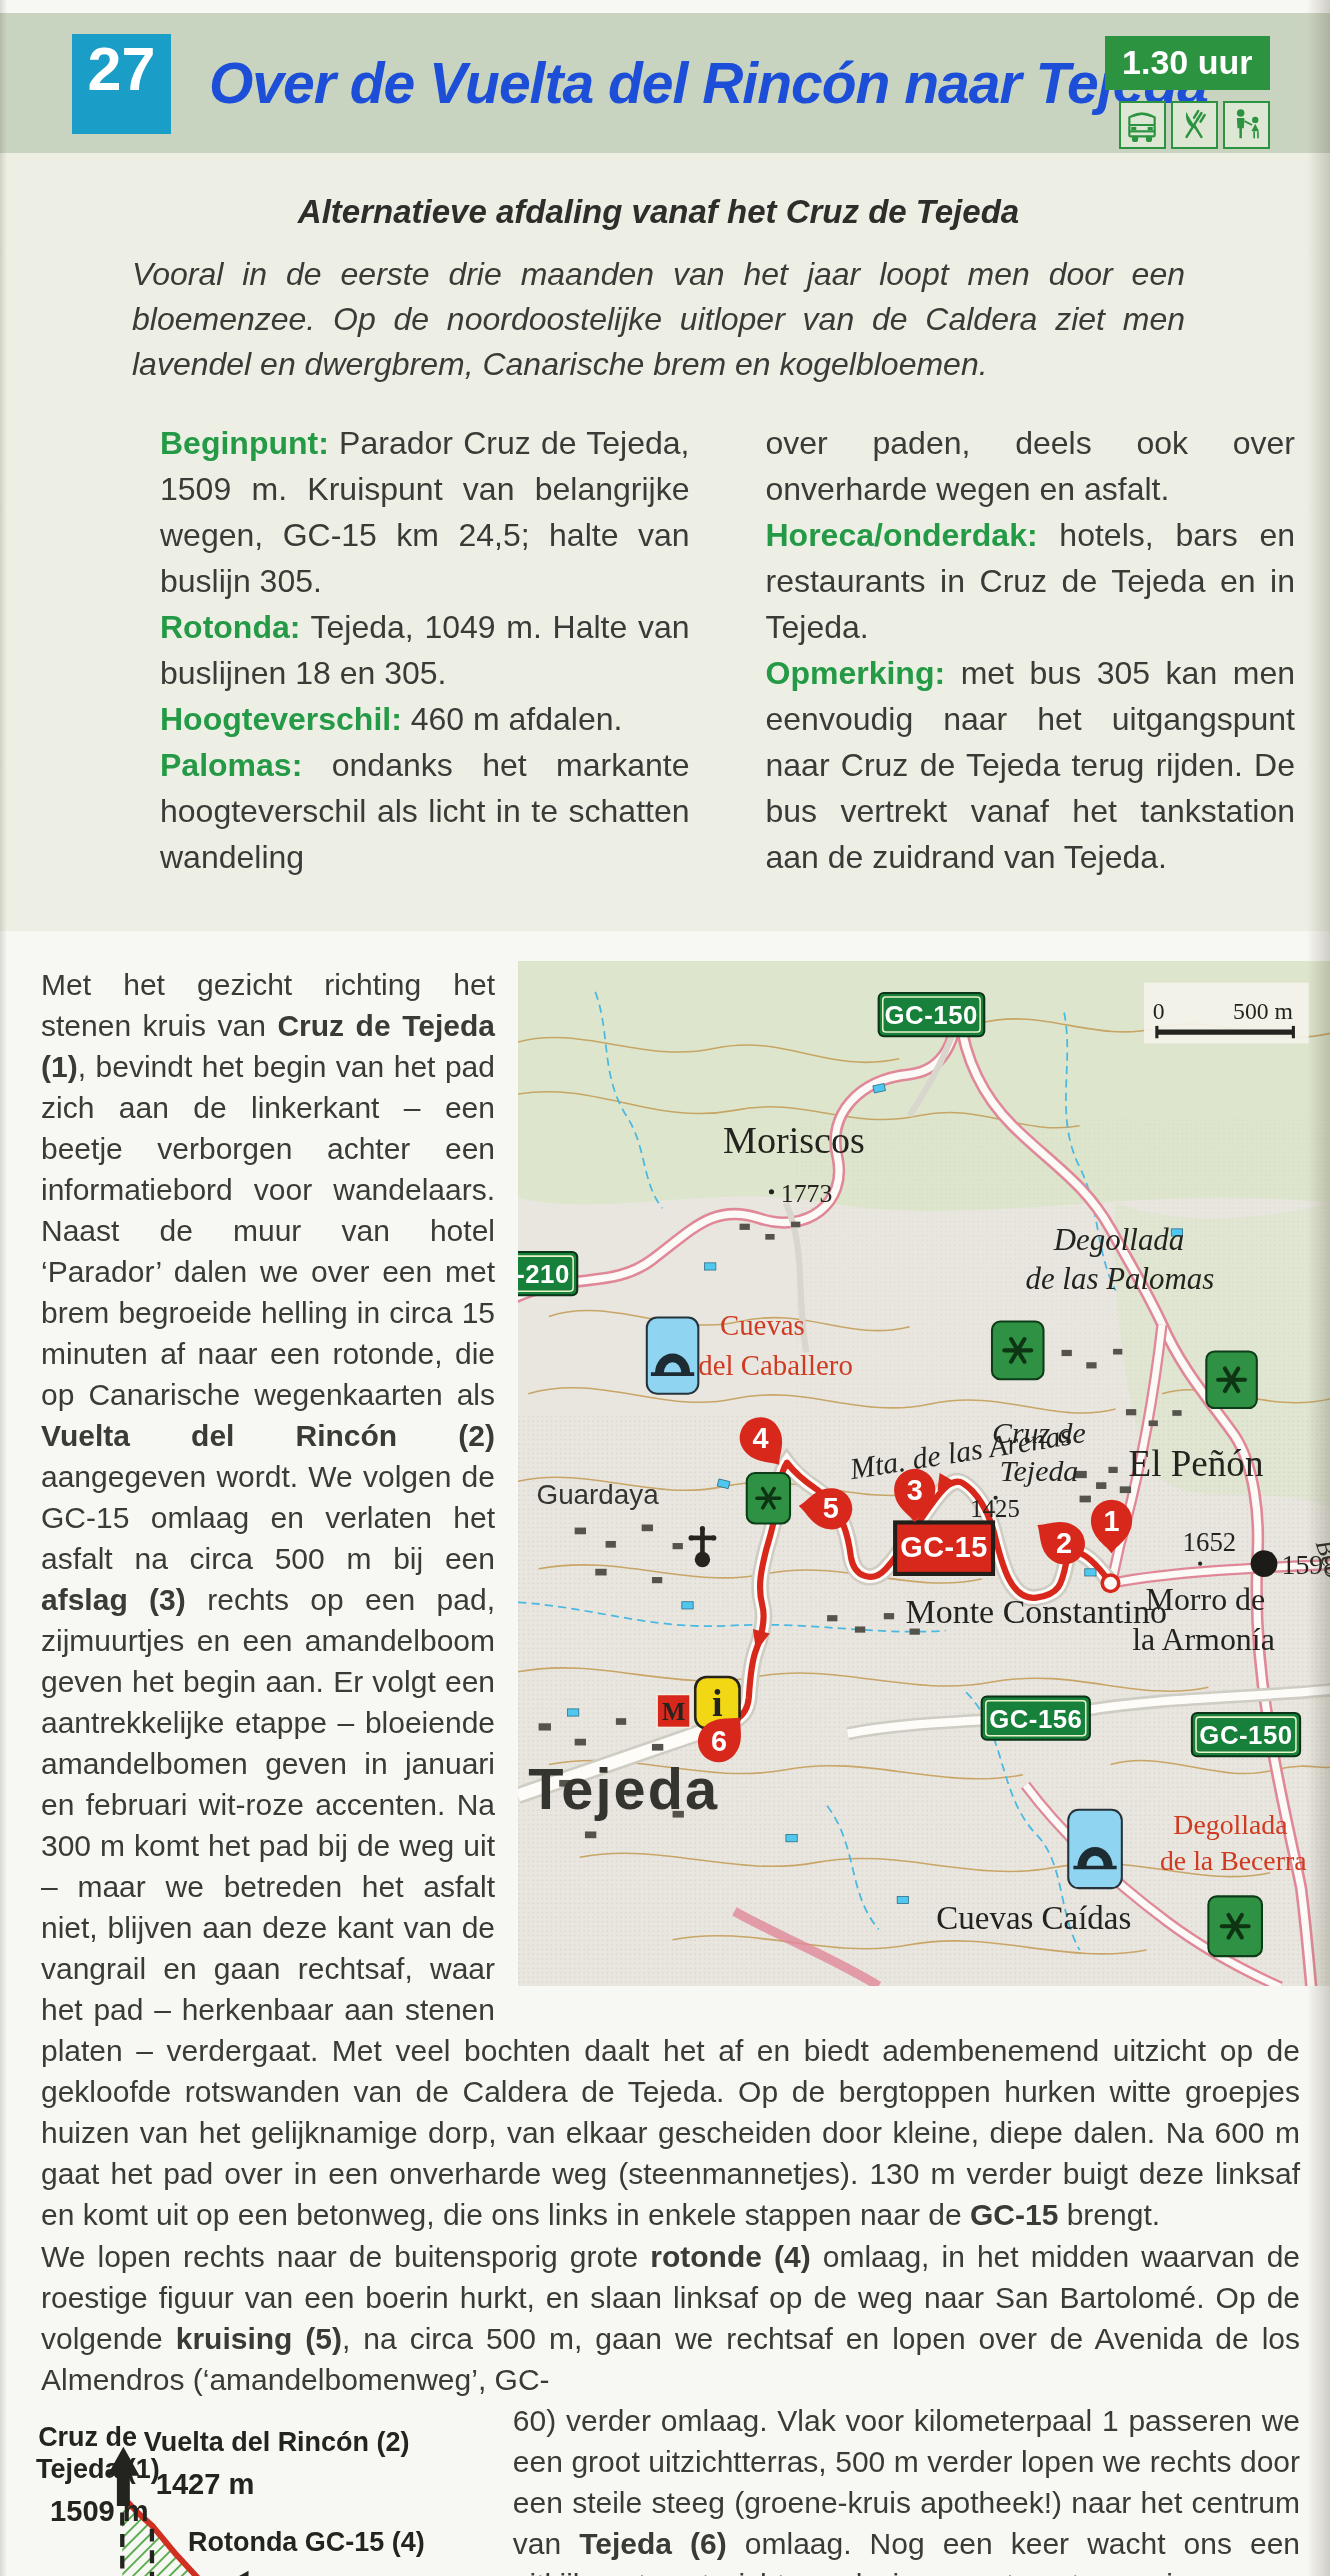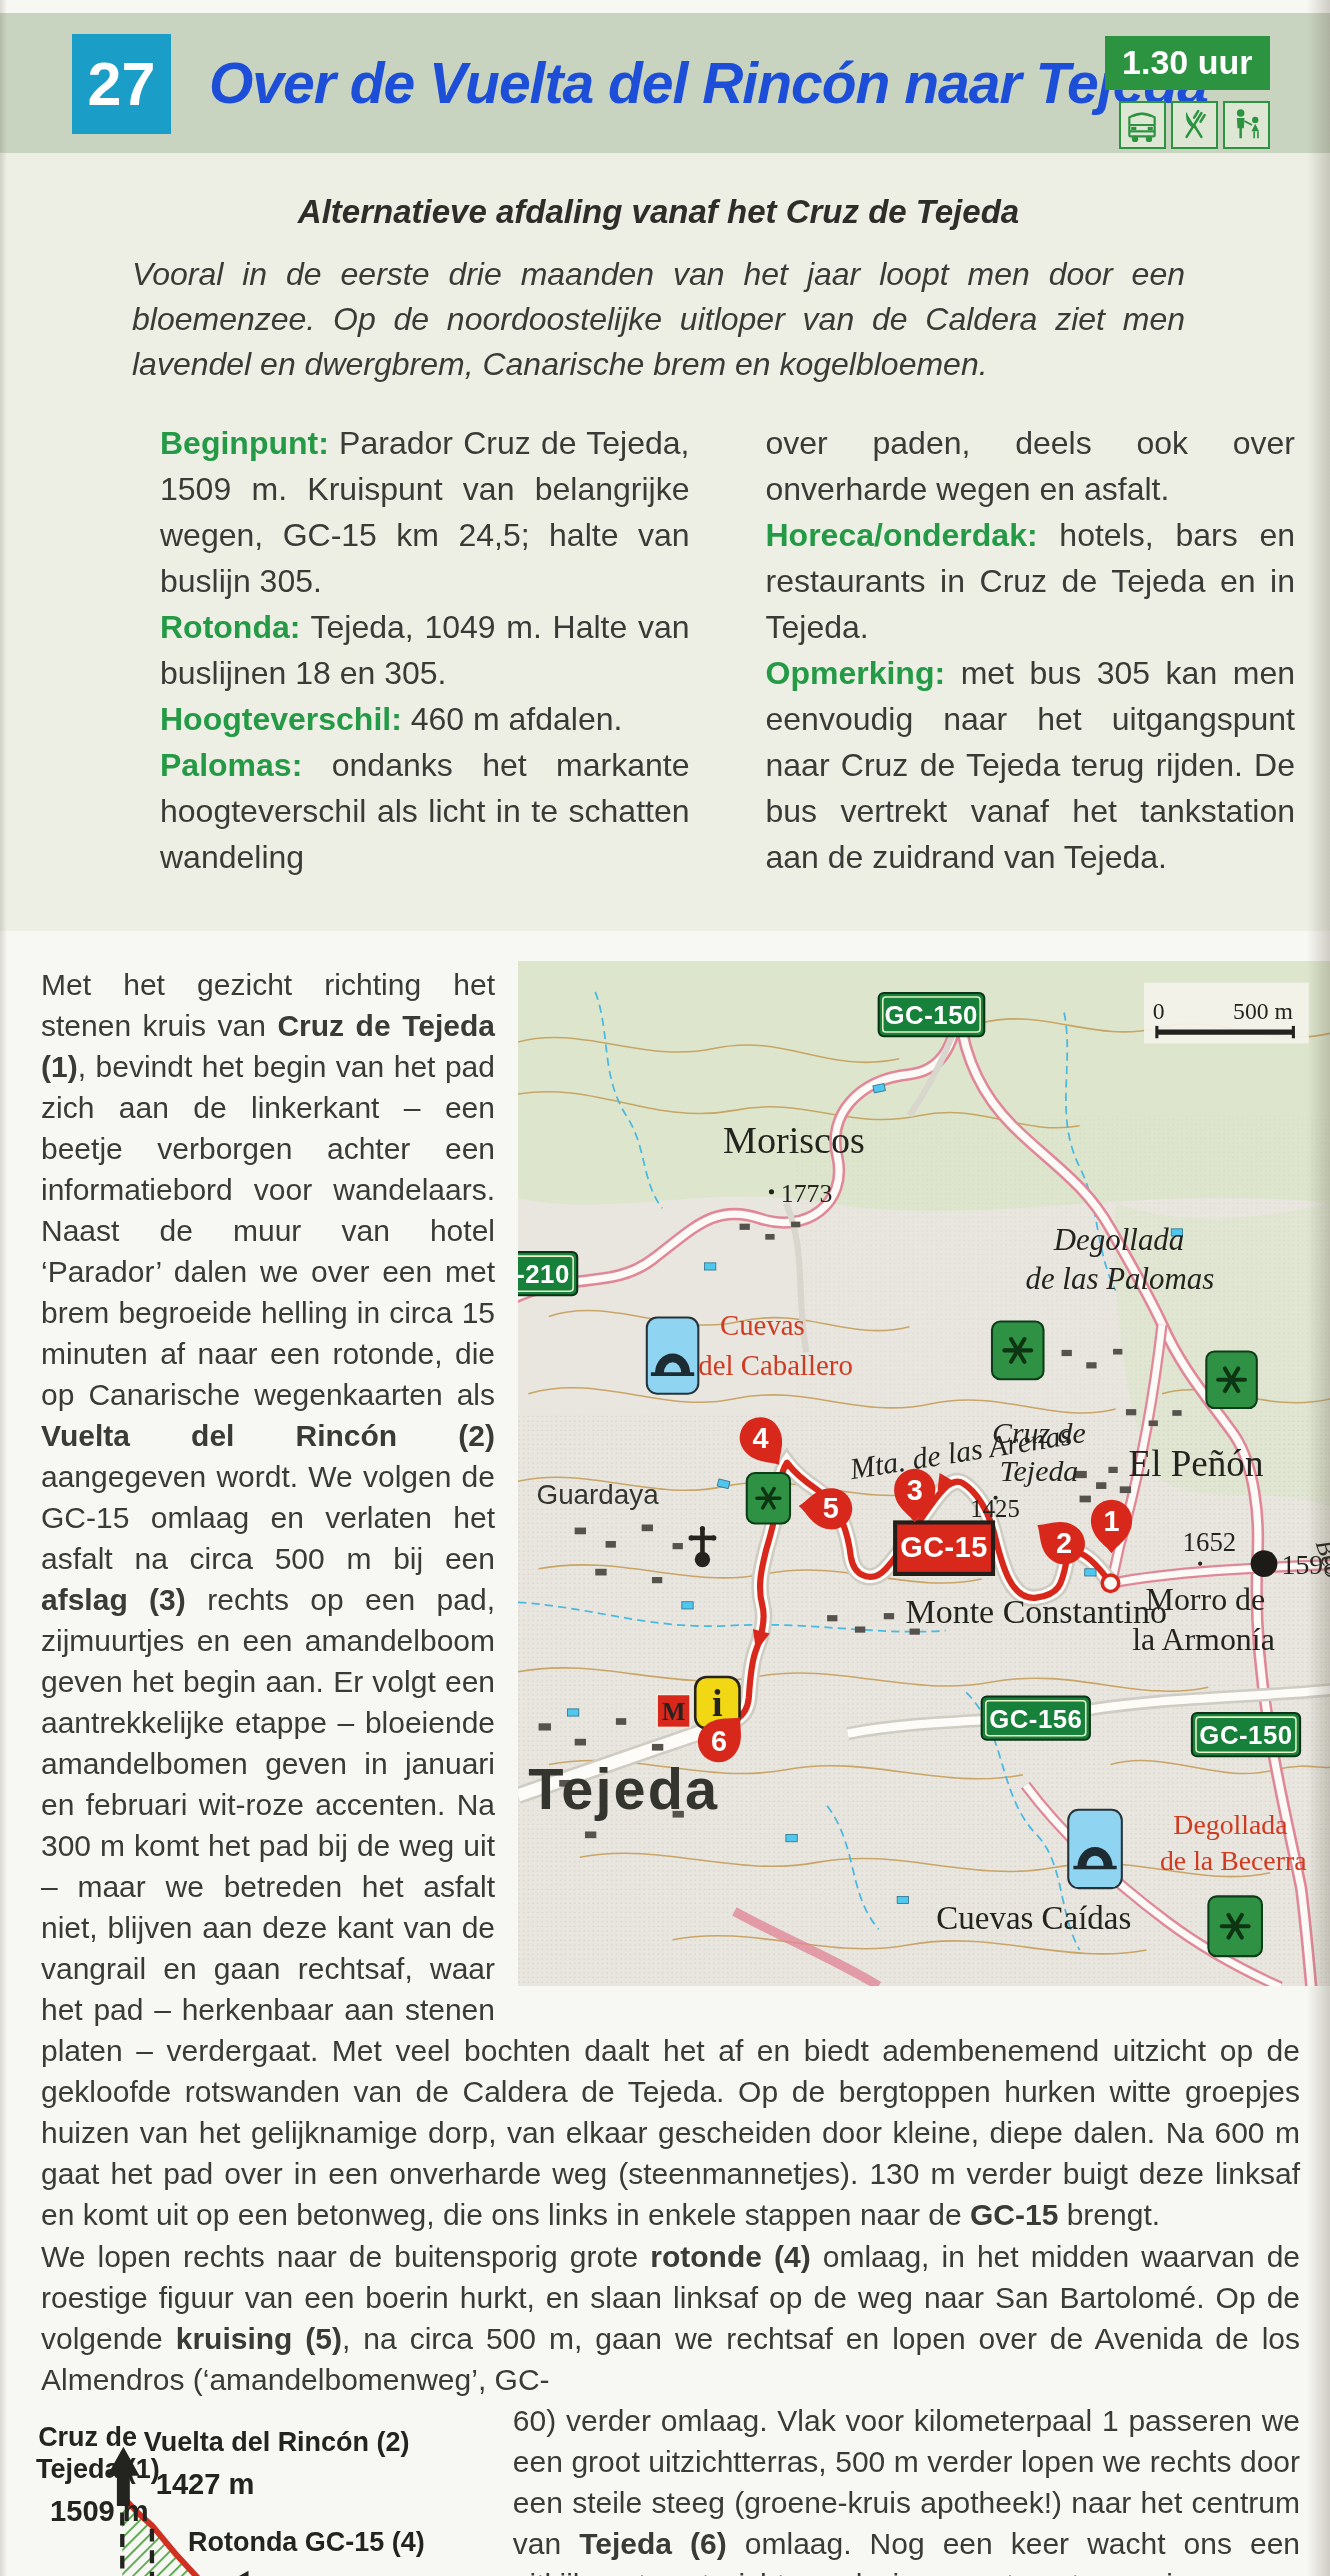--- a/index.html
+++ b/index.html
@@ -5,21 +5,21 @@
   :root{
     --green:#259a46; --badge:#2c9440; --blue:#1a9dc6; --route:#d8281c;
     --ink:#33332f; --mapink:#24241f; --mapred:#cf3a20;
   }
   html,body{margin:0;padding:0;background:#888;}
   .page{position:relative;width:1331px;height:2635px;background:#f7f7f3;overflow:hidden;
         font-family:"Liberation Sans",sans-serif;color:var(--ink);}
   
   .band{position:relative;margin-top:13.4px;height:140px;background:#c9d4c0;}
   .numbox{position:absolute;left:72px;top:20.6px;width:99px;height:100px;background:var(--blue);
-          display:flex;align-items:center;justify-content:center;}
+          display:flex;justify-content:center;}
   .numbox span{color:#fff;font-size:61px;font-weight:700;}
   .title{position:absolute;left:209px;top:0;height:140px;display:flex;align-items:center;margin:0;
          font-size:57px;font-style:italic;font-weight:700;color:#1d4ed8;letter-spacing:-1px;white-space:nowrap;}
   .badge{position:absolute;right:61px;top:23px;background:var(--badge);color:#fff;
          font-size:34px;font-weight:700;padding:6.2px 17.5px 8.2px 17.5px;}
   .iconrow{position:absolute;right:61px;top:88px;display:flex;gap:5.2px;}
   .icebox{width:47px;height:48px;background:#dde7d4;border:2.6px solid var(--badge);box-sizing:border-box;
           display:flex;align-items:center;justify-content:center;}
   .icebox svg{width:38px;height:38px;}
   

